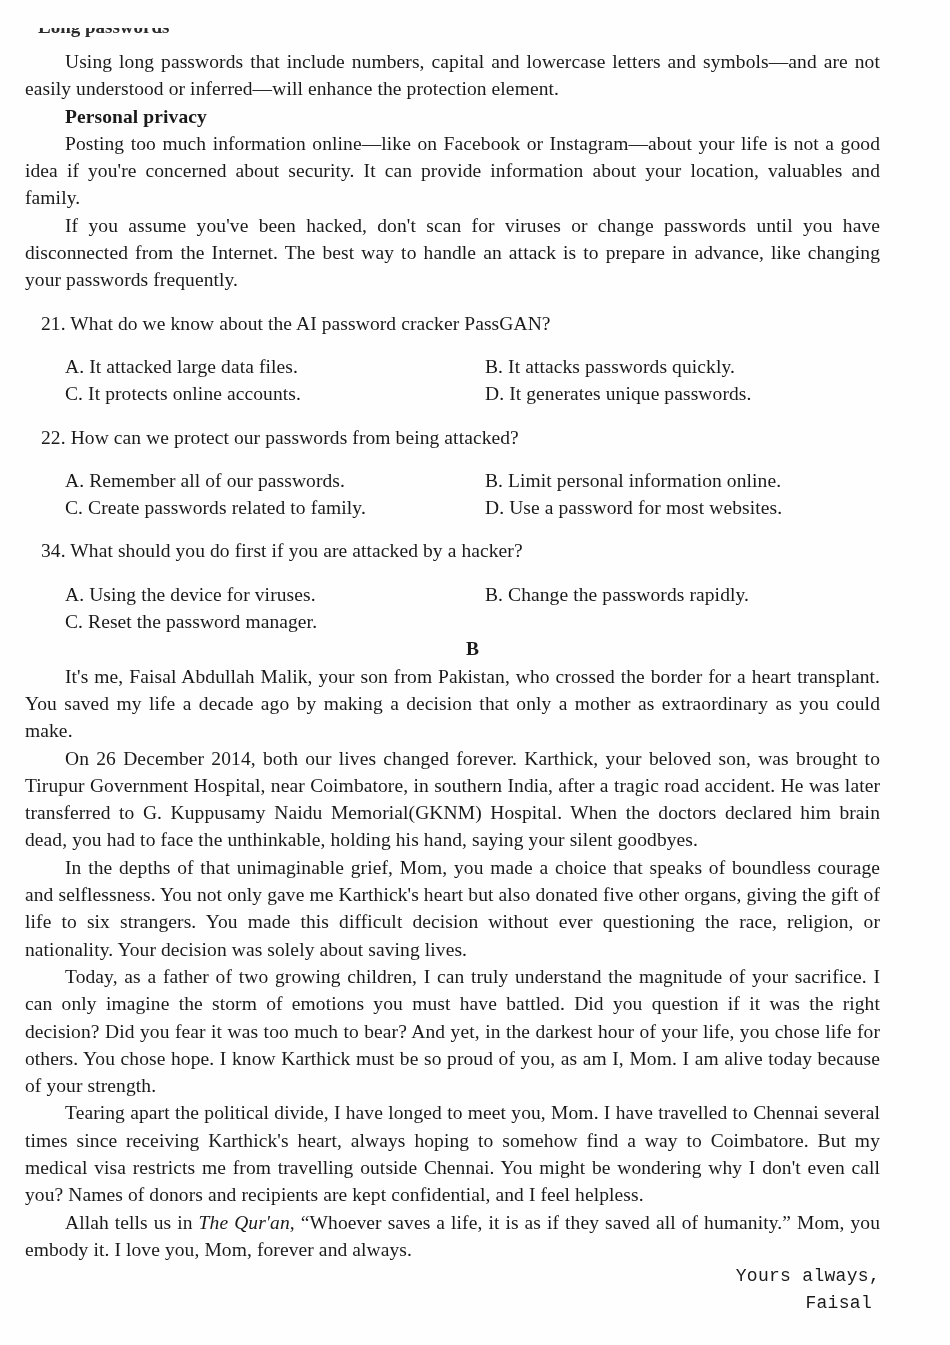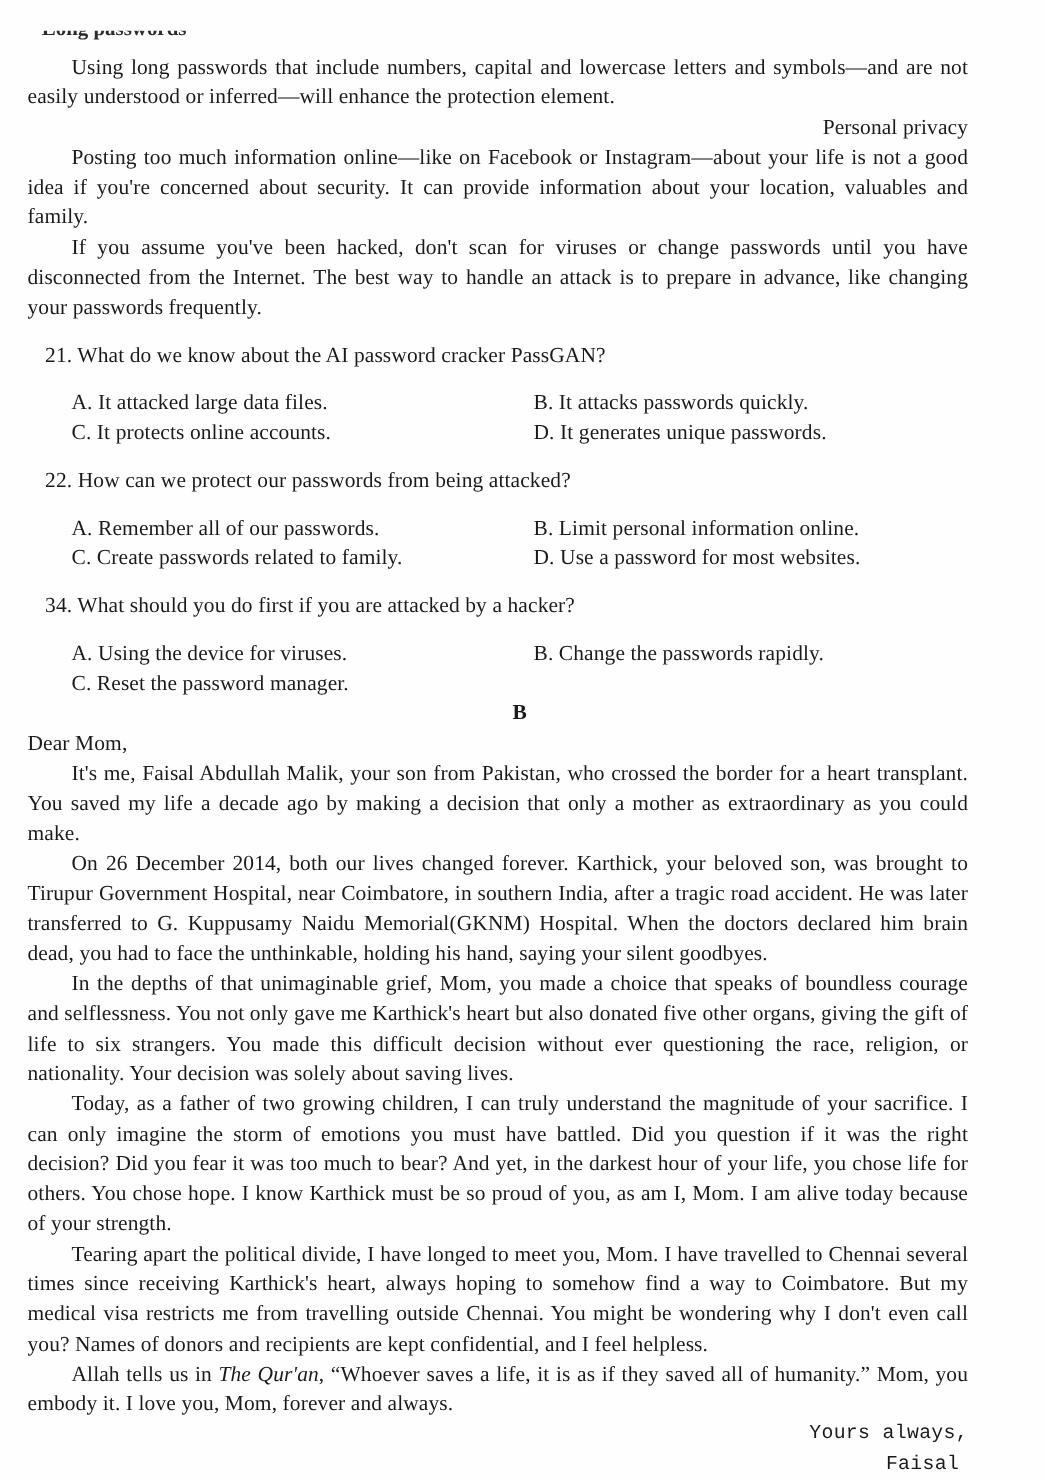--- a/index.html
+++ b/index.html
@@ -55,23 +55,23 @@
     text-justify: inter-word;
     text-indent: 40px;
     letter-spacing: 0.1px;
   }
   p.body:last-child { }
 
   h4.subhead {
     margin: 0;
     font-size: 19.5px;
     line-height: 27.3px;
-    font-weight: normal;
+    font-weight: bold;
     text-indent: 40px;
-    text-align: right;
+    text-align: left;
     letter-spacing: 0.1px;
   }
 
   .qblock { margin: 0; }
   .qstem {
     margin: 16px;
     font-size: 19.5px;
     line-height: 27.3px;
     text-align: left;
     letter-spacing: 0.1px;
@@ -166,21 +166,20 @@
         <span class="opt-a">A. Using the device for viruses.</span>
         <span class="opt-b">B. Change the passwords rapidly.</span>
       </div>
       <div class="opt-row">
         <span class="opt-a">C. Reset the password manager.</span>
       </div>
     </div>
 
     <p class="section-letter">B</p>
 
-    <p class="salutation">Dear Mom,</p>
 
     <p class="body">It's me, Faisal Abdullah Malik, your son from Pakistan, who crossed the border for a heart transplant. You saved my life a decade ago by making a decision that only a mother as extraordinary as you could make.</p>
     <p class="body">On 26 December 2014, both our lives changed forever. Karthick, your beloved son, was brought to Tirupur Government Hospital, near Coimbatore, in southern India, after a tragic road accident. He was later transferred to G. Kuppusamy Naidu Memorial(GKNM) Hospital. When the doctors declared him brain dead, you had to face the unthinkable, holding his hand, saying your silent goodbyes.</p>
     <p class="body">In the depths of that unimaginable grief, Mom, you made a choice that speaks of boundless courage and selflessness. You not only gave me Karthick's heart but also donated five other organs, giving the gift of life to six strangers. You made this difficult decision without ever questioning the race, religion, or nationality. Your decision was solely about saving lives.</p>
     <p class="body">Today, as a father of two growing children, I can truly understand the magnitude of your sacrifice. I can only imagine the storm of emotions you must have battled. Did you question if it was the right decision? Did you fear it was too much to bear? And yet, in the darkest hour of your life, you chose life for others. You chose hope. I know Karthick must be so proud of you, as am I, Mom. I am alive today because of your strength.</p>
     <p class="body">Tearing apart the political divide, I have longed to meet you, Mom. I have travelled to Chennai several times since receiving Karthick's heart, always hoping to somehow find a way to Coimbatore. But my medical visa restricts me from travelling outside Chennai. You might be wondering why I don't even call you? Names of donors and recipients are kept confidential, and I feel helpless.</p>
 
     <p class="body"><span>Allah tells us in </span><i class="title">The Qur'an</i><span>, “Whoever saves a life, it is as if they saved all of humanity.” Mom, you embody it. I love you, Mom, forever and always.</span></p>
 
     <p class="signoff">Yours always,</p>

